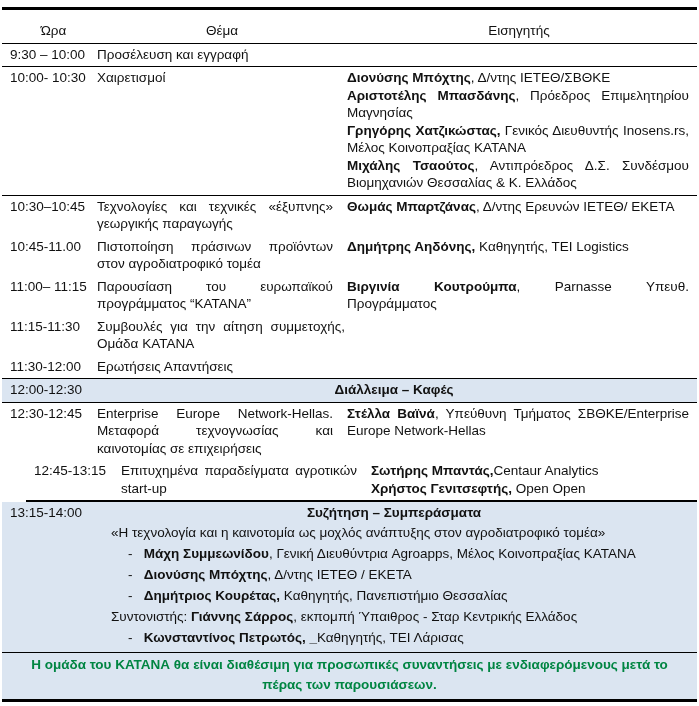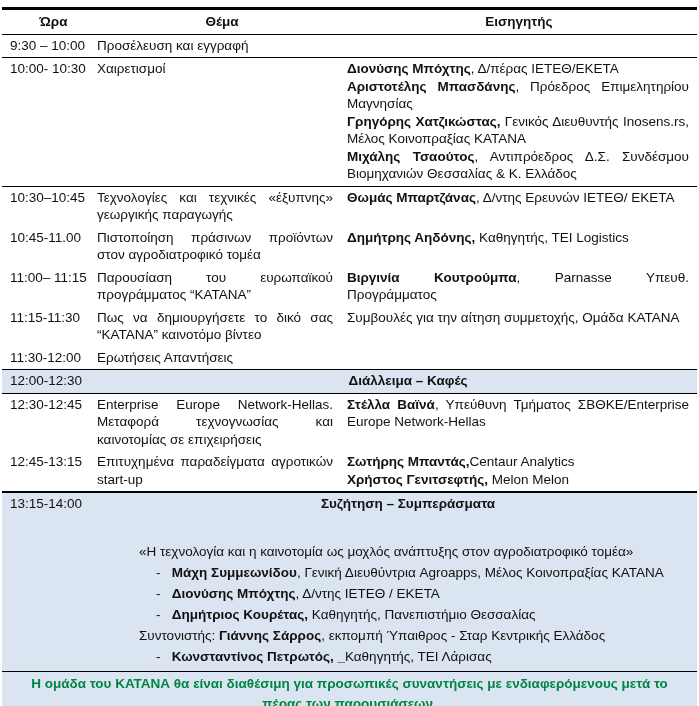--- a/index.html
+++ b/index.html
@@ -10,31 +10,31 @@
     --lt1:#8dc63f;
     --dk2:#1a5c2a;
     --lt2:#72bf44;
   }
   *{box-sizing:border-box;}
   html,body{margin:0;padding:0;background:#fff;width:699px;height:706px;overflow:hidden;}
   body{font-family:"Liberation Sans",sans-serif;font-size:13.5px;line-height:17.5px;color:#111;}
   .agenda{margin:7px 2px 0 2px;border-top:3px solid var(--rule);border-bottom:3px solid var(--rule);}
   .row{display:grid;grid-template-columns:87px 250px 1fr;padding:2px 6px 3px 8px;}
   .row.wide{grid-template-columns:87px 1fr;}
-  .hdr{font-weight:bold;border-bottom:1.5px solid var(--rule);padding:3px 6px 3px 8px;}
+  .hdr{font-weight:normal;border-bottom:1.5px solid var(--rule);padding:12px 6px 3px 8px;}
   .hdr .hc{text-align:center;}
   .rule{border-bottom:1.5px solid var(--rule);}
-  .rule-thick{border-bottom:2.5px solid var(--rule);}
+  .rule-thick{border-bottom:2.5px solid var(--rule);margin-left:24px;}
   .c-time{white-space:nowrap;}
   .c-topic{padding-right:14px;text-align:justify;}
   .c-speaker{text-align:justify;padding-right:2px;}
   .c-speaker p, .c-topic p{margin:0;}
   .b{font-weight:bold;}
   .center{text-align:center;}
-  .bluebg{background:var(--blue);gap:28px;}
+  .bluebg{background:var(--blue);}
   .panel-body{grid-column:2 / 3;line-height:20px;}
   .panel-body .pline{margin:1px 14px;}
   .panel-body .bullet{padding-left:34px;text-indent:-17px;}
   .notice{background:var(--blue);text-align:center;color:var(--green);font-weight:bold;line-height:20.5px;padding:2px 18px 3px 18px;}
 </style>
 </head>
 <body>
 
 <div class="agenda">
   <div class="row hdr">
@@ -49,21 +49,21 @@
           <p>Προσέλευση και εγγραφή</p>
         </div>
         <div class="c-speaker"></div>
       </div>
       <div class="row rule">
         <div class="c-time">10:00- 10:30</div>
         <div class="c-topic">
           <p>Χαιρετισμοί</p>
         </div>
         <div class="c-speaker">
-          <p><span class="b">Διονύσης Μπόχτης</span><span>, Δ/πέρας ΙΕΤΕΘ/ΕΚΕΤΑ</span></p>
+          <p><span class="b">Διονύσης Μπόχτης</span><span>, Δ/ντης ΙΕΤΕΘ/ΣΒΘΚΕ</span></p>
           <p><span class="b">Αριστοτέλης Μπασδάνης</span><span>, Πρόεδρος Επιμελητηρίου Μαγνησίας</span></p>
           <p><span class="b">Γρηγόρης Χατζικώστας,</span><span> Γενικός Διευθυντής Inosens.rs, Μέλος Κοινοπραξίας ΚΑΤΑΝΑ</span></p>
           <p><span class="b">Μιχάλης Τσαούτος</span><span>, Αντιπρόεδρος Δ.Σ. Συνδέσμου Βιομηχανιών Θεσσαλίας &amp; Κ. Ελλάδος</span></p>
         </div>
       </div>
       <div class="row">
         <div class="c-time">10:30–10:45</div>
         <div class="c-topic">
           <p>Τεχνολογίες και τεχνικές «έξυπνης» γεωργικής παραγωγής</p>
         </div>
@@ -84,23 +84,20 @@
         <div class="c-time">11:00– 11:15</div>
         <div class="c-topic">
           <p>Παρουσίαση του ευρωπαϊκού προγράμματος “ΚΑΤΑΝΑ”</p>
         </div>
         <div class="c-speaker">
           <p><span class="b">Βιργινία Κουτρούμπα</span><span>, Parnasse Υπευθ. Προγράμματος</span></p>
         </div>
       </div>
       <div class="row">
         <div class="c-time">11:15-11:30</div>
-        <div class="c-topic">
-          <p>Πως να δημιουργήσετε το δικό σας “ΚΑΤΑΝΑ” καινοτόμο βίντεο</p>
-        </div>
         <div class="c-speaker">
           <p><span>Συμβουλές για την αίτηση συμμετοχής, Ομάδα ΚΑΤΑΝΑ</span></p>
         </div>
       </div>
       <div class="row rule">
         <div class="c-time">11:30-12:00</div>
         <div class="c-topic">
           <p>Ερωτήσεις Απαντήσεις</p>
         </div>
         <div class="c-speaker"></div>
@@ -118,21 +115,21 @@
           <p><span class="b">Στέλλα Βαϊνά</span><span>, Υπεύθυνη Τμήματος ΣΒΘΚΕ/Enterprise Europe Network-Hellas</span></p>
         </div>
       </div>
       <div class="row rule-thick">
         <div class="c-time">12:45-13:15</div>
         <div class="c-topic">
           <p>Επιτυχημένα παραδείγματα αγροτικών start-up</p>
         </div>
         <div class="c-speaker">
           <p><span class="b">Σωτήρης Μπαντάς,</span><span>Centaur Analytics</span></p>
-          <p><span class="b">Χρήστος Γενιτσεφτής,</span><span> Melon Melon</span></p>
+          <p><span class="b">Χρήστος Γενιτσεφτής,</span><span> Open Open</span></p>
         </div>
       </div>
       <div class="row rule wide bluebg">
         <div class="c-time">13:15-14:00</div>
         <div class="center b">Συζήτηση – Συμπεράσματα</div>
         <div class="panel-body">
           <div class="pline">«Η τεχνολογία και η καινοτομία ως μοχλός ανάπτυξης στον αγροδιατροφικό τομέα»</div>
           <div class="pline bullet"><span>-&nbsp;&nbsp;&nbsp;</span><span class="b">Μάχη Συμμεωνίδου</span><span>, Γενική Διευθύντρια Agroapps, Μέλος Κοινοπραξίας ΚΑΤΑΝΑ</span></div>
           <div class="pline bullet"><span>-&nbsp;&nbsp;&nbsp;</span><span class="b">Διονύσης Μπόχτης</span><span>, Δ/ντης ΙΕΤΕΘ / ΕΚΕΤΑ</span></div>
           <div class="pline bullet"><span>-&nbsp;&nbsp;&nbsp;</span><span class="b">Δημήτριος Κουρέτας,</span><span> Καθηγητής, Πανεπιστήμιο Θεσσαλίας</span></div>

